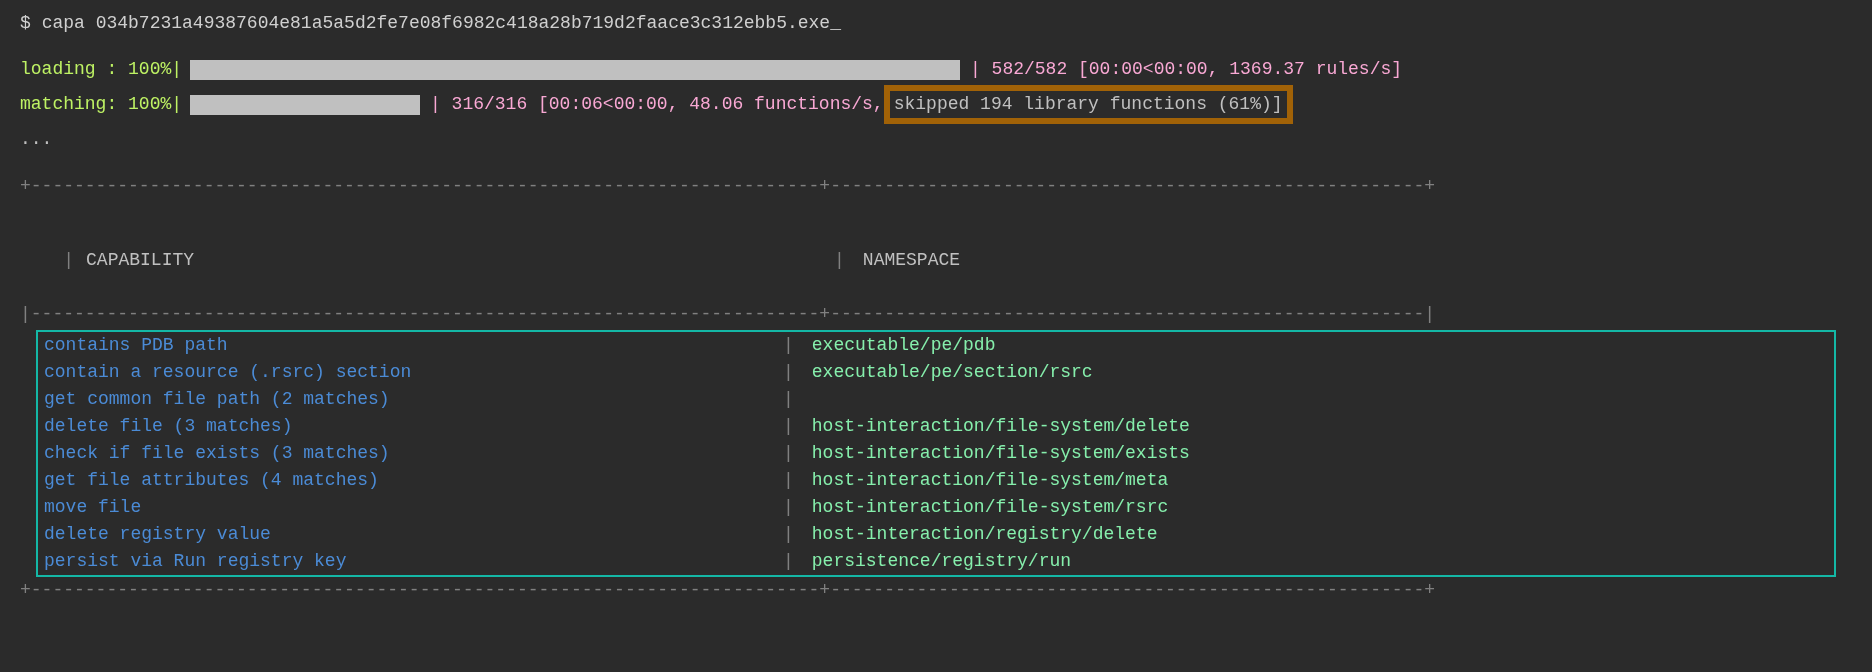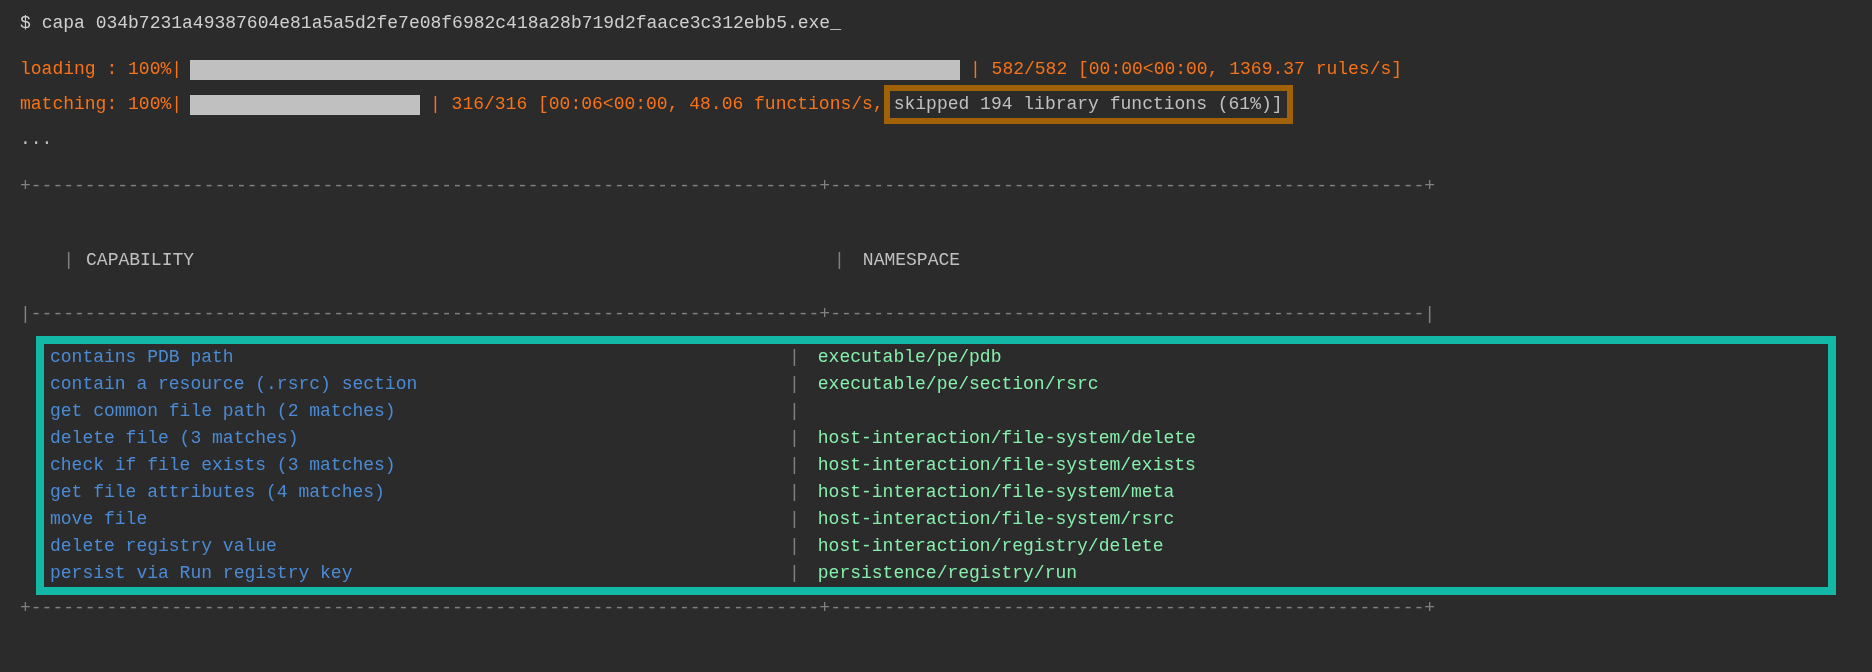--- a/index.html
+++ b/index.html
@@ -25,38 +25,38 @@
     .prompt {
       color: #d0d0d0;
     }
     .progress-line {
       display: flex;
       align-items: center;
       margin-bottom: 2px;
       white-space: nowrap;
     }
     .progress-label {
-      color: #f97316;
+      color: #bef264;
       min-width: 170px;
     }
     .progress-bar-full {
       background-color: #c0c0c0;
       height: 20px;
       display: inline-block;
     }
     .progress-bar-1 {
       width: 770px;
       margin-right: 4px;
     }
     .progress-bar-2 {
       width: 230px;
       margin-right: 4px;
     }
     .progress-stats {
-      color: #f97316;
+      color: #f9a8d4;
       margin-left: 6px;
     }
     .highlight-box-1 {
       border: 6px solid #a16207;
       display: inline-block;
       padding: 0 4px;
       color: #c0c0c0;
     }
     .ellipsis {
       color: #c0c0c0;
@@ -78,24 +78,24 @@
     }
     .capability-header {
       width: 760px;
       padding-left: 12px;
     }
     .namespace-header {
       padding-left: 18px;
       margin-top: 20px;
     }
     .table-rows-box {
-      border: 8px solid #14b8a6;
+      border: 2px solid #14b8a6;
       margin-left: 16px;
       margin-right: 16px;
-      margin-top: 8px;
+      margin-top: 2px;
     }
     .table-row {
       display: flex;
       white-space: pre;
     }
     .capability-cell {
       color: #4b8bd6;
       width: 745px;
       padding-left: 6px;
     }

